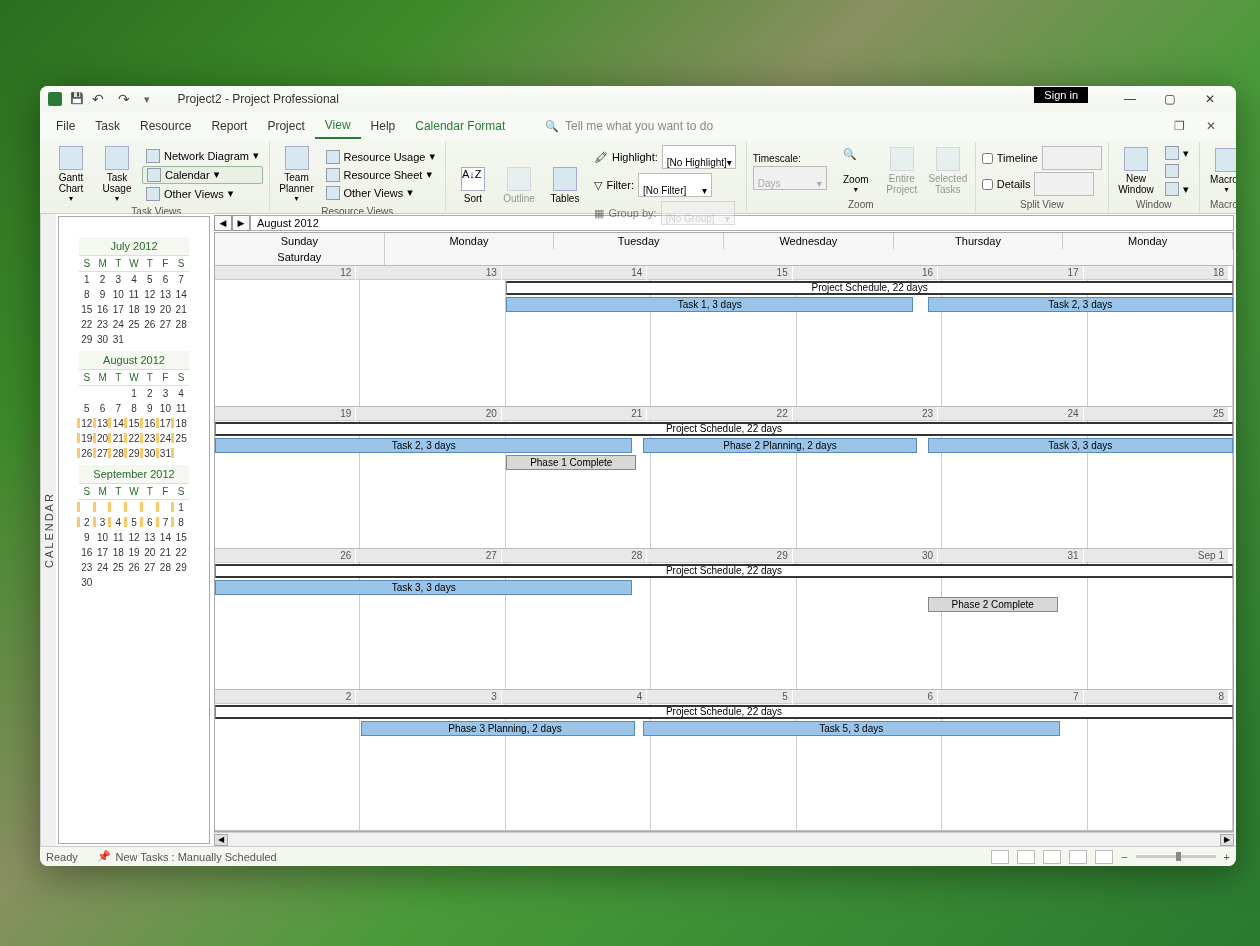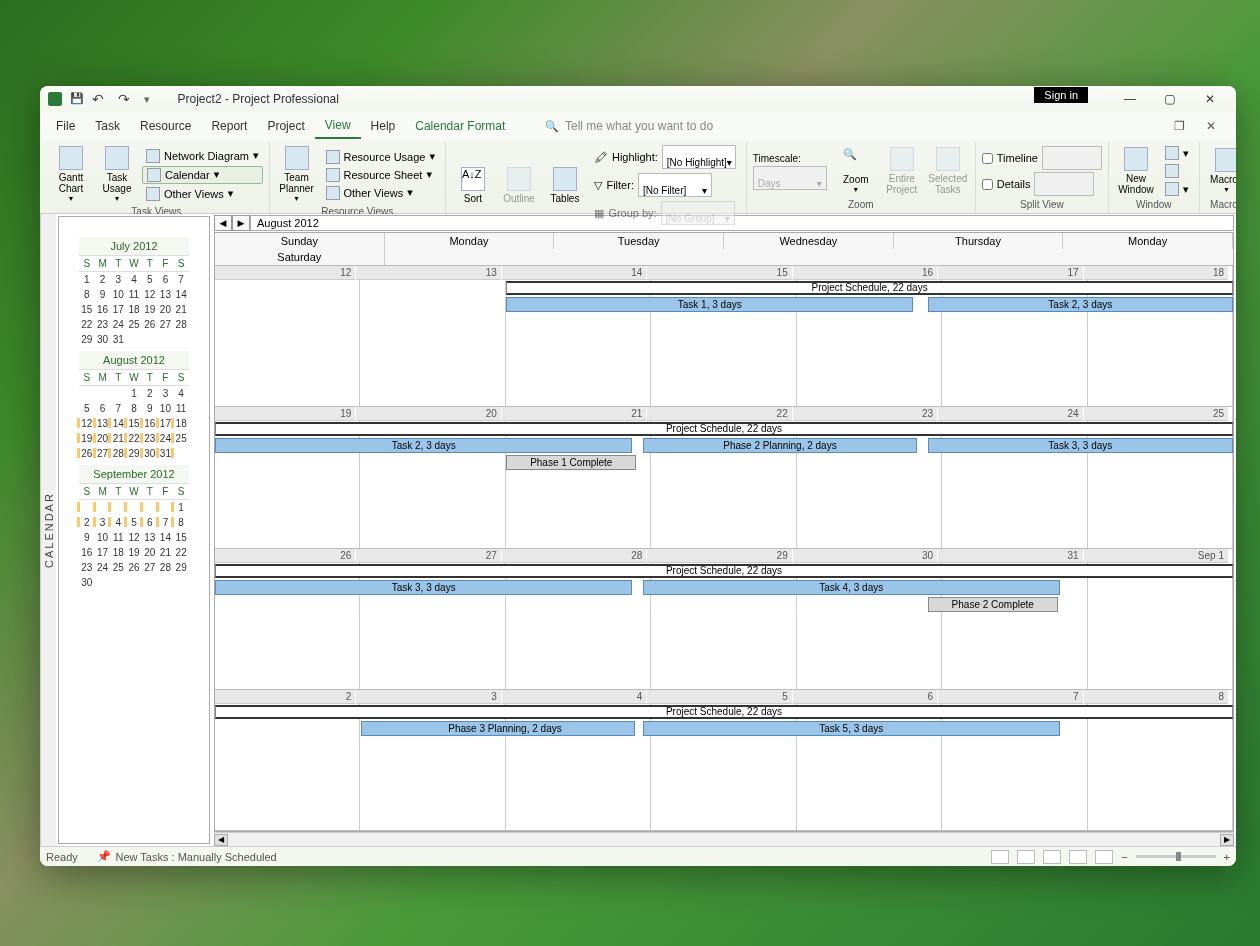--- a/index.html
+++ b/index.html
@@ -500,21 +500,20 @@
                 <div class="day-num">30</div>
               </div>
               <div class="day-cell">
                 <div class="day-num">31</div>
               </div>
               <div class="day-cell">
                 <div class="day-num">Sep 1</div>
               </div>
               <div class="summary-bar" style="left: 0%; width: 100%; top: 15px;">Project Schedule, 22 days</div>
               <div class="task-bar" style="left: 0%; width: 41%; top: 31px;">Task 3, 3 days</div>
-              <div class="task-bar" style="left: 42%; width: 41%; top: 31px;">Task 4, 3 days</div>
               <div class="milestone-bar" style="left: 70%; width: 12.8%; top: 48px;">Phase 2 Complete</div>
             </div>
             <div class="week">
               <div class="day-cell">
                 <div class="day-num">2</div>
               </div>
               <div class="day-cell">
                 <div class="day-num">3</div>
               </div>
               <div class="day-cell">

